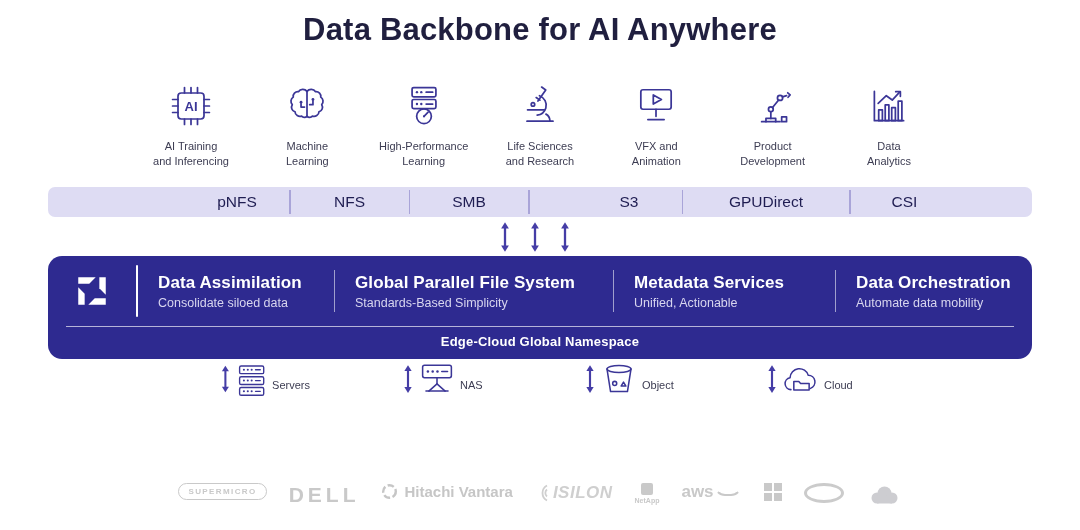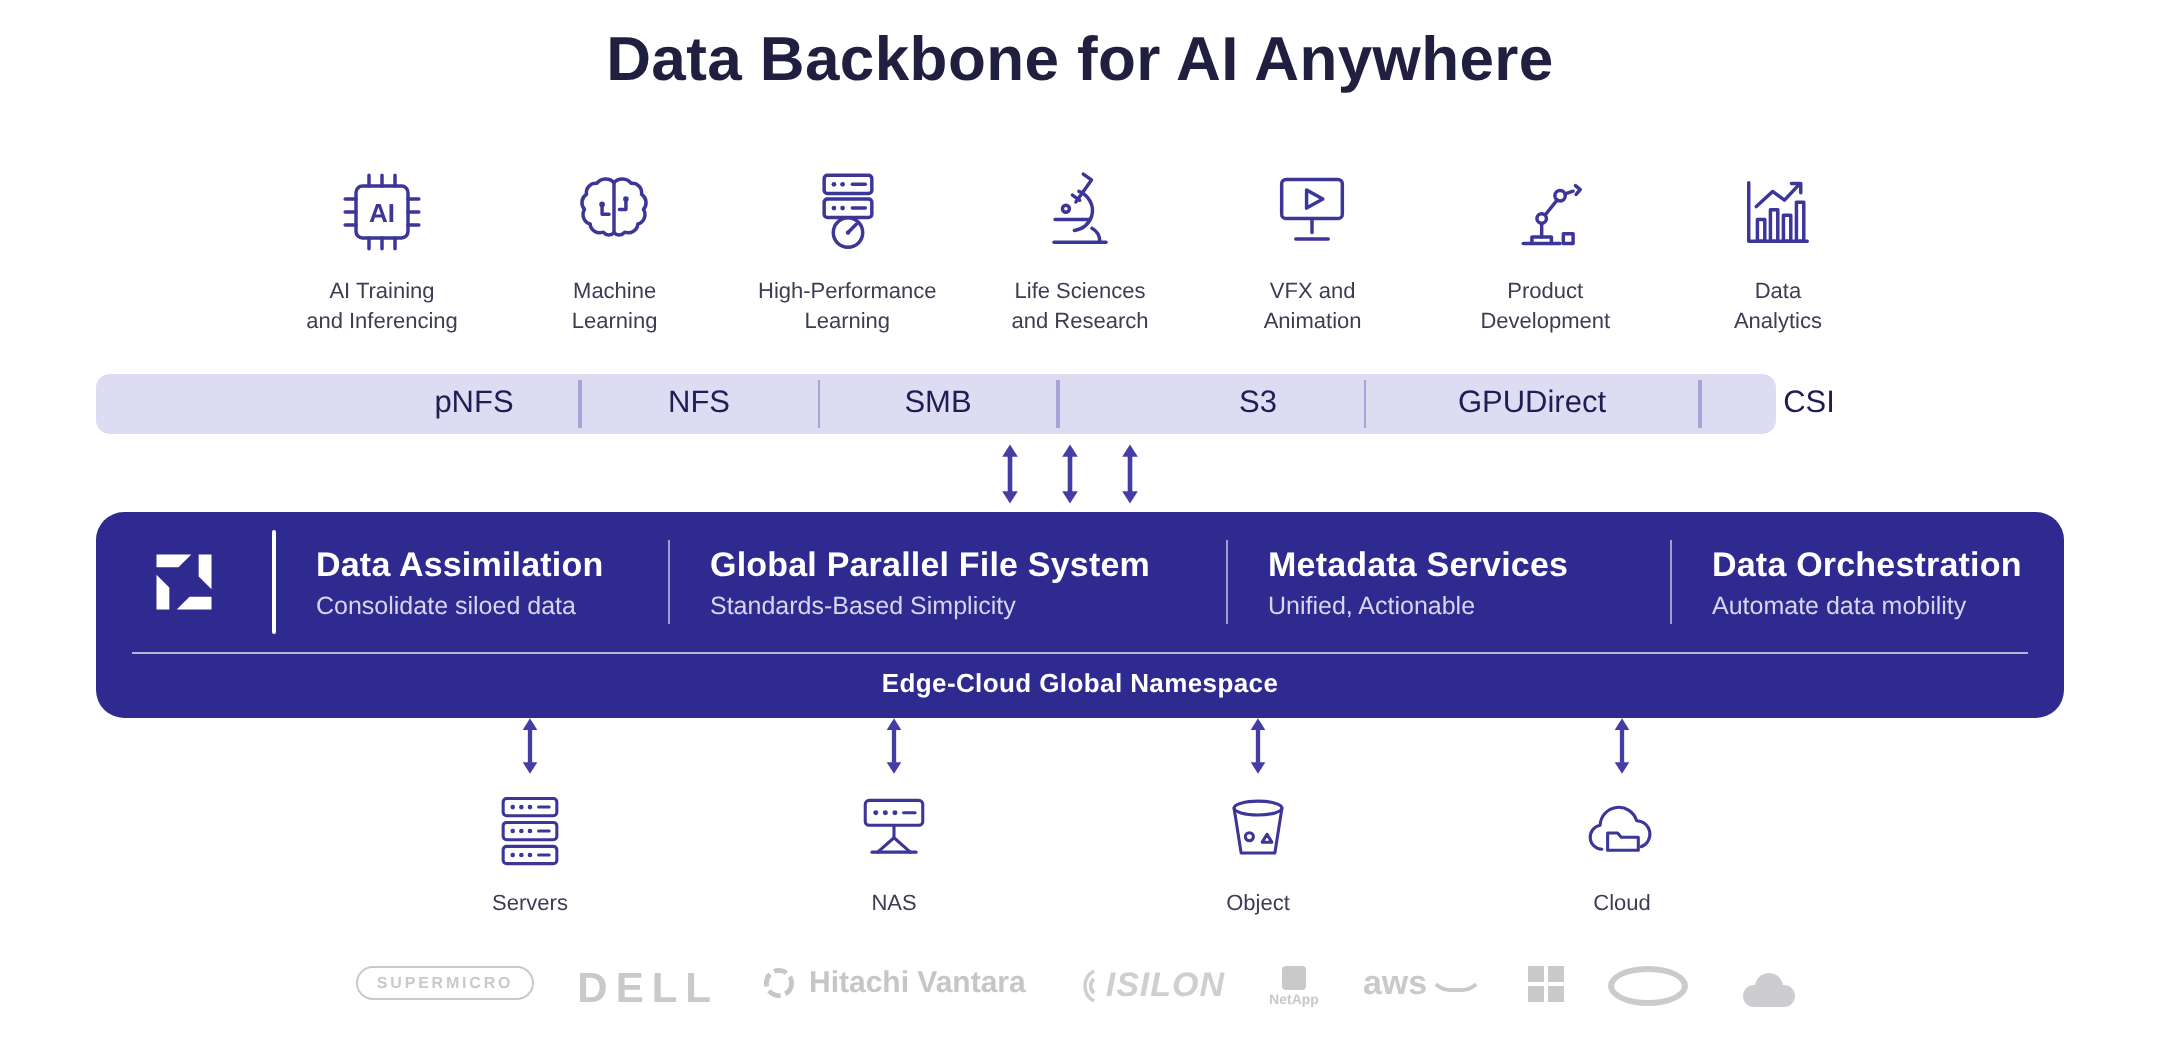--- a/index.html
+++ b/index.html
@@ -17,21 +17,21 @@
   .uc-label{margin-top:7px;font-size:11px;line-height:1.35;color:#3C3C52;text-align:center;}
   .uc-label span{display:block;}
 
   
   .ic path,.ic rect,.ic circle,.ic ellipse,.ic line,.ic polyline{
       stroke:#3B3697;fill:none;stroke-width:1.6;stroke-linecap:round;stroke-linejoin:round;}
   .ic .fill{fill:#3B3697;stroke:none;}
   .ic text{fill:#3B3697;stroke:none;font-weight:bold;font-family:"Liberation Sans",sans-serif;}
 
   
-  .protocol-bar{position:absolute;top:187px;left:48px;width:840px;height:30px;background:#DEDCF3;
+  .protocol-bar{position:absolute;top:187px;left:48px;width:984px;height:30px;background:#DEDCF3;
                 border-radius:7px;display:flex;align-items:stretch;}
   .pspacer-l{flex:0 0 137px;} .pspacer-r{flex:1;}
   .pcell{display:flex;align-items:center;justify-content:center;font-size:15.5px;color:#1F1D52;}
   .pc1{flex:0 0 104px;} .pc2{flex:0 0 118px;} .pc3{flex:0 0 118px;}
   .pc4{flex:0 0 105px;padding-left:47px;} .pc5{flex:0 0 166px;} .pc6{flex:0 0 108px;}
   .pdivider{flex:0 0 1.5px;background:#A9A4D8;margin:3px 0;}
 
   
   .mid-arrows{position:absolute;top:221px;left:0;right:0;display:flex;justify-content:center;
               gap:18px;transform:translateX(-5px);}
@@ -49,21 +49,21 @@
   .f1{flex:0 0 196px;} .f2{flex:0 0 278px;} .f3{flex:0 0 221px;} .f4{flex:1;}
   .ftitle{font-size:17px;font-weight:bold;letter-spacing:.1px;}
   .fsub{margin-top:3px;font-size:12.5px;color:#D8D6EF;}
   .fdivider{flex:0 0 1px;height:42px;background:rgba(255,255,255,.55);align-self:center;}
   .band-bottom{height:29px;margin:0 18px;border-top:1px solid rgba(255,255,255,.65);
                display:flex;align-items:center;justify-content:center;
                font-size:13px;font-weight:bold;letter-spacing:.2px;}
 
   
   .storage{position:absolute;top:358px;left:220px;width:636px;display:flex;justify-content:space-between;}
-  .storage-item{width:90px;display:flex;flex-direction:column;align-items:center;}
+  .storage-item{width:90px;display:flex;flex-direction:row;align-items:center;}
   .storage-item .arrow{margin-bottom:5px;width:12px;height:30px;}
   .storage-item svg.ic{width:46px;height:46px;}
   .st-label{margin-top:7px;font-size:11px;color:#3C3C52;}
 
   
   .vendors{position:absolute;top:483px;left:0;right:0;display:flex;justify-content:center;
            align-items:flex-start;gap:22px;color:#C9C9C9;}
   .v-supermicro{border:1.5px solid #C9C9C9;border-radius:999px;padding:3px 9px;
                 font-size:8px;font-weight:bold;letter-spacing:1.4px;}
   .v-dell{font-size:21px;font-weight:800;letter-spacing:4px;}

